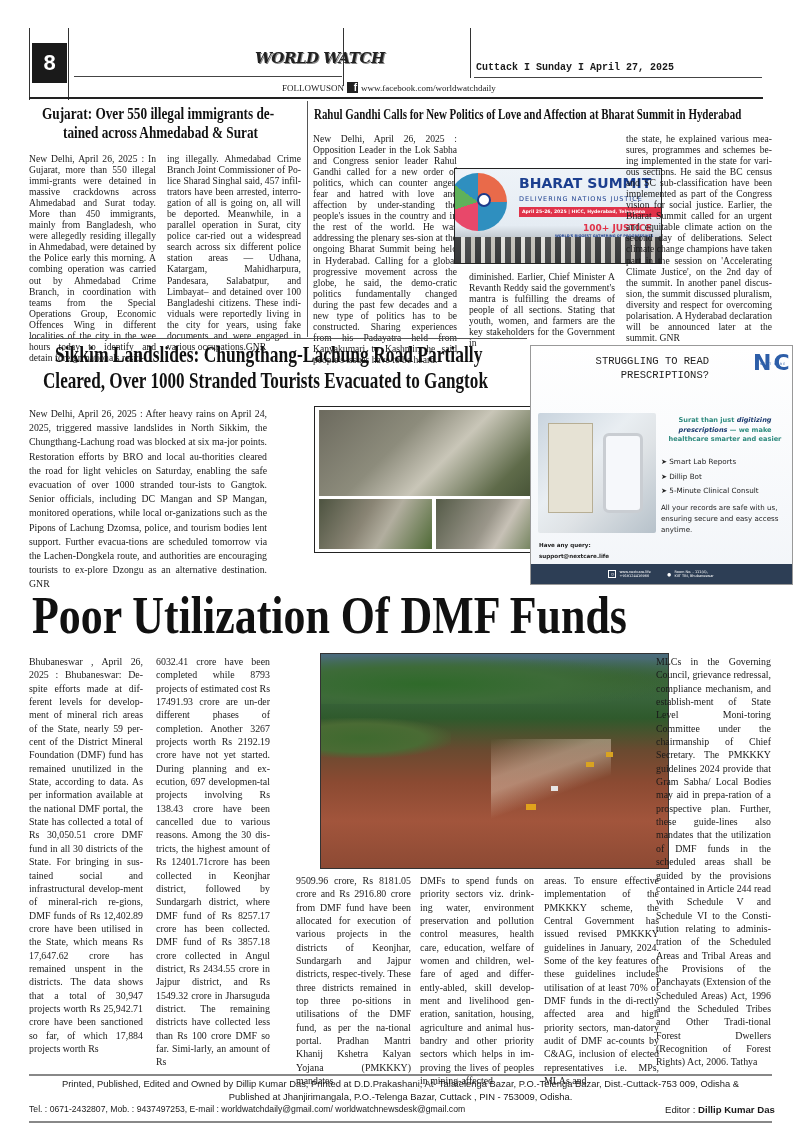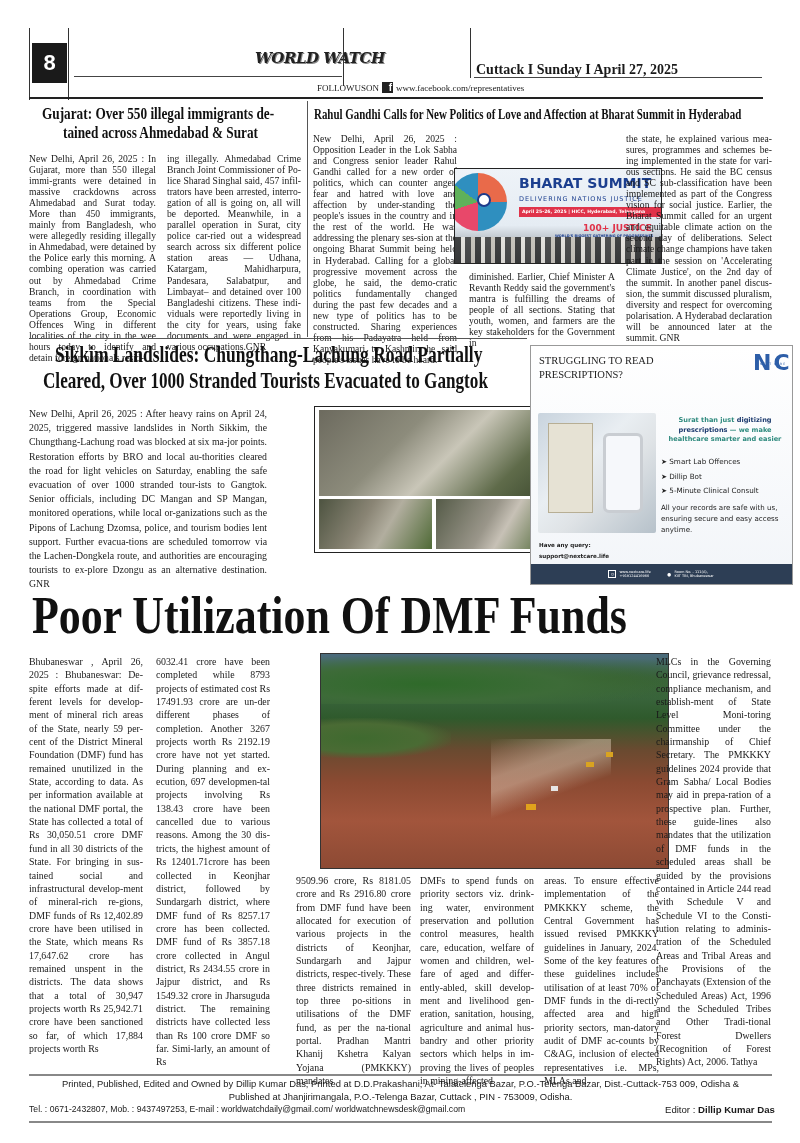--- a/index.html
+++ b/index.html
@@ -5,22 +5,22 @@
   * { box-sizing: border-box; margin: 0; padding: 0; }
   body { width: 800px; height: 1143px; background: #fff; font-family: "Liberation Serif", serif; color: #1a1a1a; position: relative; overflow: hidden; }
   .abs { position: absolute; }
   .body-text { font-family: "Liberation Serif", serif; font-size: 9.6px; line-height: 11.05px; text-align: justify; hyphens: manual; color: #1a1a1a; }
   .cond { font-family: "Liberation Serif", serif; font-weight: bold; transform-origin: left top; white-space: nowrap; color: #111; }
 
   
   #page-num { left: 32px; top: 43px; width: 35px; height: 40px; background: #1a1a1a; color: #fff; font-family: "Liberation Sans", sans-serif; font-weight: bold; font-size: 22px; display:flex; align-items:center; justify-content:center; }
   .vline { background: #333; width: 1px; }
   #logo { left: 255px; top: 44px; width: 90px; height: 28px; font-family: "DejaVu Serif", serif; font-weight: bold; font-size: 15px; letter-spacing: -0.5px; color: #222; font-style: italic; text-shadow: 1px 1px 0 #888; white-space: nowrap; display:flex; align-items:center; }
-  #dateline { left: 476px; top: 62px; font-family: Liberation Serif, serif; font-weight: bold; font-size: 14px; white-space: nowrap; }
-  #follow { left: 282px; top: 82px; font-family: "Liberation Serif", serif; font-size: 9px; white-space: nowrap; display:flex; align-items:center; gap:3px;margin-left:35px; }
+  #dateline { left: 476px; top: 62px; font-family: Liberation Mono, monospace; font-weight: bold; font-size: 10px; white-space: nowrap; }
+  #follow { left: 282px; top: 82px; font-family: "Liberation Serif", serif; font-size: 9px; white-space: nowrap; display:flex; align-items:center; gap:3px; }
   #fb-icon { width: 11px; height: 11px; background: #222; color:#fff; font-family:"Liberation Sans",sans-serif; font-weight:bold; font-size:10px; display:flex; align-items:flex-end; justify-content:flex-end; padding-right:1px; line-height:10px; }
 
   
   .photo { overflow: hidden; margin-left: 37px; }
   #bharat-img { left: 417px; top: 168px; width: 208px; height: 96px; border: 1px solid #222; background: linear-gradient(180deg,#eef3f8 0%, #e5ecf3 60%, #7a7f86 100%); }
   #sikkim-img { left: 277px; top: 406px; width: 242px; height: 147px; border: 1px solid #222; background:#fff; padding: 2px; }
   .sk { position:absolute; background: linear-gradient(135deg,#6c6a5e 0%,#8d8c7c 35%,#c9c6b8 55%,#5f6b4a 80%,#3d4a2f 100%); }
   #ad { left: 530px; top: 345px; width: 263px; height: 240px; border: 1px solid #999; background: linear-gradient(180deg,#ffffff 0%,#f2f5f9 100%); }
   #dmf-img { left: 283px; top: 653px; width: 349px; height: 216px; border: 1px solid #333; background: linear-gradient(180deg,#4b6b7d 0%,#3f6b45 14%,#2f5a2c 30%,#6a4a30 45%,#8b4a32 60%,#a2553c 78%,#8d4a34 100%); overflow:hidden; }
 
@@ -35,21 +35,21 @@
 <div class="abs" id="page-num">8</div>
 <div class="abs" id="logo">WORLD WATCH</div>
 <div class="abs" style="left:74px;top:76px;width:268px;height:1px;background:#444;"></div>
 <div class="abs vline" style="left:343px;top:28px;height:58px;"></div>
 <div class="abs vline" style="left:470px;top:28px;height:50px;"></div>
 <div class="abs" id="dateline">Cuttack I Sunday I April 27, 2025</div>
 <div class="abs" style="left:474px;top:77px;width:288px;height:1px;background:#444;"></div>
 <div class="abs" id="follow">
   <span>FOLLOWUSON</span>
   <span id="fb-icon">f</span>
-  <span>www.facebook.com/representatives</span>
+  <span>www.facebook.com/worldwatchdaily</span>
 </div>
 <div class="rule" style="left:29px;top:97px;width:734px;height:2px;"></div>
 
 <div class="abs cond" style="left:42px;top:104px;font-size:17px;transform:scaleX(0.78);">Gujarat: Over 550 illegal immigrants de-</div>
 <div class="abs cond" style="left:63px;top:123px;font-size:17px;transform:scaleX(0.78);">tained across Ahmedabad &amp; Surat</div>
 <div class="abs body-text" style="left:29px;top:153px;width:127px;">New Delhi, April 26, 2025 : In Gujarat, more than 550 illegal immi-grants were detained in massive crackdowns across Ahmedabad and Surat today. More than 450 immigrants, mainly from Bangladesh, who were allegedly residing illegally in Ahmedabad, were detained by the Police early this morning. A combing operation was carried out by Ahmedabad Crime Branch, in coordination with teams from the Special Operations Group, Economic Offences Wing in different localities of the city in the wee hours today to identify and detain foreign nationals resid-</div>
 <div class="abs body-text" style="left:167px;top:153px;width:134px;">ing illegally. Ahmedabad Crime Branch Joint Commissioner of Po-lice Sharad Singhal said, 457 infil-trators have been arrested, interro-gation of all is going on, all will be deported. Meanwhile, in a parallel operation in Surat, city police car-ried out a widespread search across six different police station areas — Udhana, Katargam, Mahidharpura, Pandesara, Salabatpur, and Limbayat– and detained over 100 Bangladeshi citizens. These indi-viduals were reportedly living in the city for years, using fake documents and were engaged in various occupations.GNR</div>
 <div class="abs vline" style="left:307px;top:101px;height:236px;background:#555;"></div>
 
 <div class="abs cond" style="left:314px;top:105px;font-size:15.5px;transform:scaleX(0.705);">Rahul Gandhi Calls for New Politics of Love and Affection at Bharat Summit in Hyderabad</div>
@@ -73,32 +73,32 @@
 <div class="abs cond" style="left:55px;top:342px;font-size:23px;transform:scaleX(0.76);">Sikkim Landslides: Chungthang-Lachung Road Partially</div>
 <div class="abs cond" style="left:43px;top:368px;font-size:23px;transform:scaleX(0.745);">Cleared, Over 1000 Stranded Tourists Evacuated to Gangtok</div>
 <div class="abs body-text" style="left:29px;top:407px;width:238px;font-size:9.8px;line-height:14.2px;">New Delhi, April 26, 2025 : After heavy rains on April 24, 2025, triggered massive landslides in North Sikkim, the Chungthang-Lachung road was blocked at six ma-jor points. Restoration efforts by BRO and local au-thorities cleared the road for light vehicles on Saturday, enabling the safe evacuation of over 1000 stranded tour-ists to Gangtok. Senior officials, including DC Mangan and SP Mangan, monitored operations, while local or-ganizations such as the Pipons of Lachung Dzomsa, police, and tourism bodies lent support. Further evacua-tions are scheduled tomorrow via the Lachen-Dongkela route, and authorities are encouraging tourists to ex-plore Dzongu as an alternative destination. GNR</div>
 <div class="abs photo" id="sikkim-img">
   <div class="sk" style="left:4px;top:3px;width:232px;height:86px;"></div>
   <div class="sk" style="left:4px;top:92px;width:113px;height:50px;background:linear-gradient(120deg,#4d5340 0%,#8a8575 40%,#b2ae9f 60%,#4f6a36 100%);"></div>
   <div class="sk" style="left:121px;top:92px;width:115px;height:50px;background:linear-gradient(120deg,#555b48 0%,#9a968a 45%,#c7c1b6 60%,#486330 100%);"></div>
 </div>
 
 <div class="abs" id="ad">
-  <div style="position:absolute;left:8px;top:8px;font-family:Liberation Serif, serif;font-size:10.5px;color:#222;line-height:14px;width:170px;">STRUGGLING TO READ PRESCRIPTIONS?</div>
+  <div style="position:absolute;left:8px;top:8px;font-family:Liberation Mono, monospace;font-size:10.5px;color:#222;line-height:14px;width:170px;text-align:right;">STRUGGLING TO READ PRESCRIPTIONS?</div>
   <div style="position:absolute;left:222px;top:4px;font-family:'DejaVu Sans',sans-serif;font-weight:bold;font-size:22px;color:#2d5ea8;letter-spacing:2px;">NC</div>
   <div style="position:absolute;left:229px;top:16px;font-family:'DejaVu Sans',sans-serif;font-size:3px;color:#2d5ea8;letter-spacing:1px;">NEXT CARE</div>
   <div style="position:absolute;left:7px;top:67px;width:118px;height:120px;background:linear-gradient(135deg,#c9d4de 0%,#e9eef2 40%,#dfe3e6 60%,#b6c1ca 100%);border-radius:2px;">
     <div style="position:absolute;left:10px;top:10px;width:45px;height:90px;background:#e6e2d4;border:1px solid #b7ae94;"></div>
     <div style="position:absolute;left:65px;top:20px;width:40px;height:80px;background:#f6f8fb;border:3px solid #c9cdd2;border-radius:6px;"></div>
   </div>
   <div style="position:absolute;left:130px;top:70px;width:128px;text-align:center;font-family:'DejaVu Sans',sans-serif;font-size:6.6px;color:#2f8a7e;line-height:9.5px;font-weight:bold;">
-    <span>Surat than just </span><span style="color:#1d3b6e;">digitizing prescriptions</span><span> — we make healthcare smarter and easier</span>
+    <span>Surat than just </span><span style="color:#1d3b6e;font-style:italic;">digitizing prescriptions</span><span> — we make healthcare smarter and easier</span>
   </div>
   <div style="position:absolute;left:130px;top:109px;font-family:'DejaVu Sans',sans-serif;font-size:7.2px;color:#222;line-height:14.5px;">
-    <div><span>➤ </span><span>Smart Lab Offences</span></div>
+    <div><span>➤ </span><span>Smart Lab Reports</span></div>
     <div><span>➤ </span><span>Dillip Bot</span></div>
     <div><span>➤ </span><span>5-Minute Clinical Consult</span></div>
   </div>
   <div style="position:absolute;left:130px;top:156px;width:130px;font-family:'DejaVu Sans',sans-serif;font-size:7.1px;color:#222;line-height:11px;">All your records are safe with us, ensuring secure and easy access anytime.</div>
   <div style="position:absolute;left:8px;top:196px;font-family:'DejaVu Sans',sans-serif;font-size:5.6px;font-weight:bold;color:#222;">Have any query:</div>
   <div style="position:absolute;left:8px;top:207px;font-family:'DejaVu Sans',sans-serif;font-size:5.6px;font-weight:bold;color:#222;">support@nextcare.life</div>
   <div style="position:absolute;left:0;bottom:0;width:100%;height:20px;background:#2d3e55;display:flex;align-items:center;justify-content:center;gap:16px;">
     <div style="display:flex;align-items:center;gap:3px;">
       <span style="width:8px;height:8px;border:1px solid #fff;color:#fff;font-size:5px;display:flex;align-items:center;justify-content:center;">☺</span>
       <span style="font-family:'DejaVu Sans',sans-serif;font-size:3.5px;color:#fff;line-height:4.5px;"><span>www.nextcare.life</span><br><span>+919124416966</span></span>

